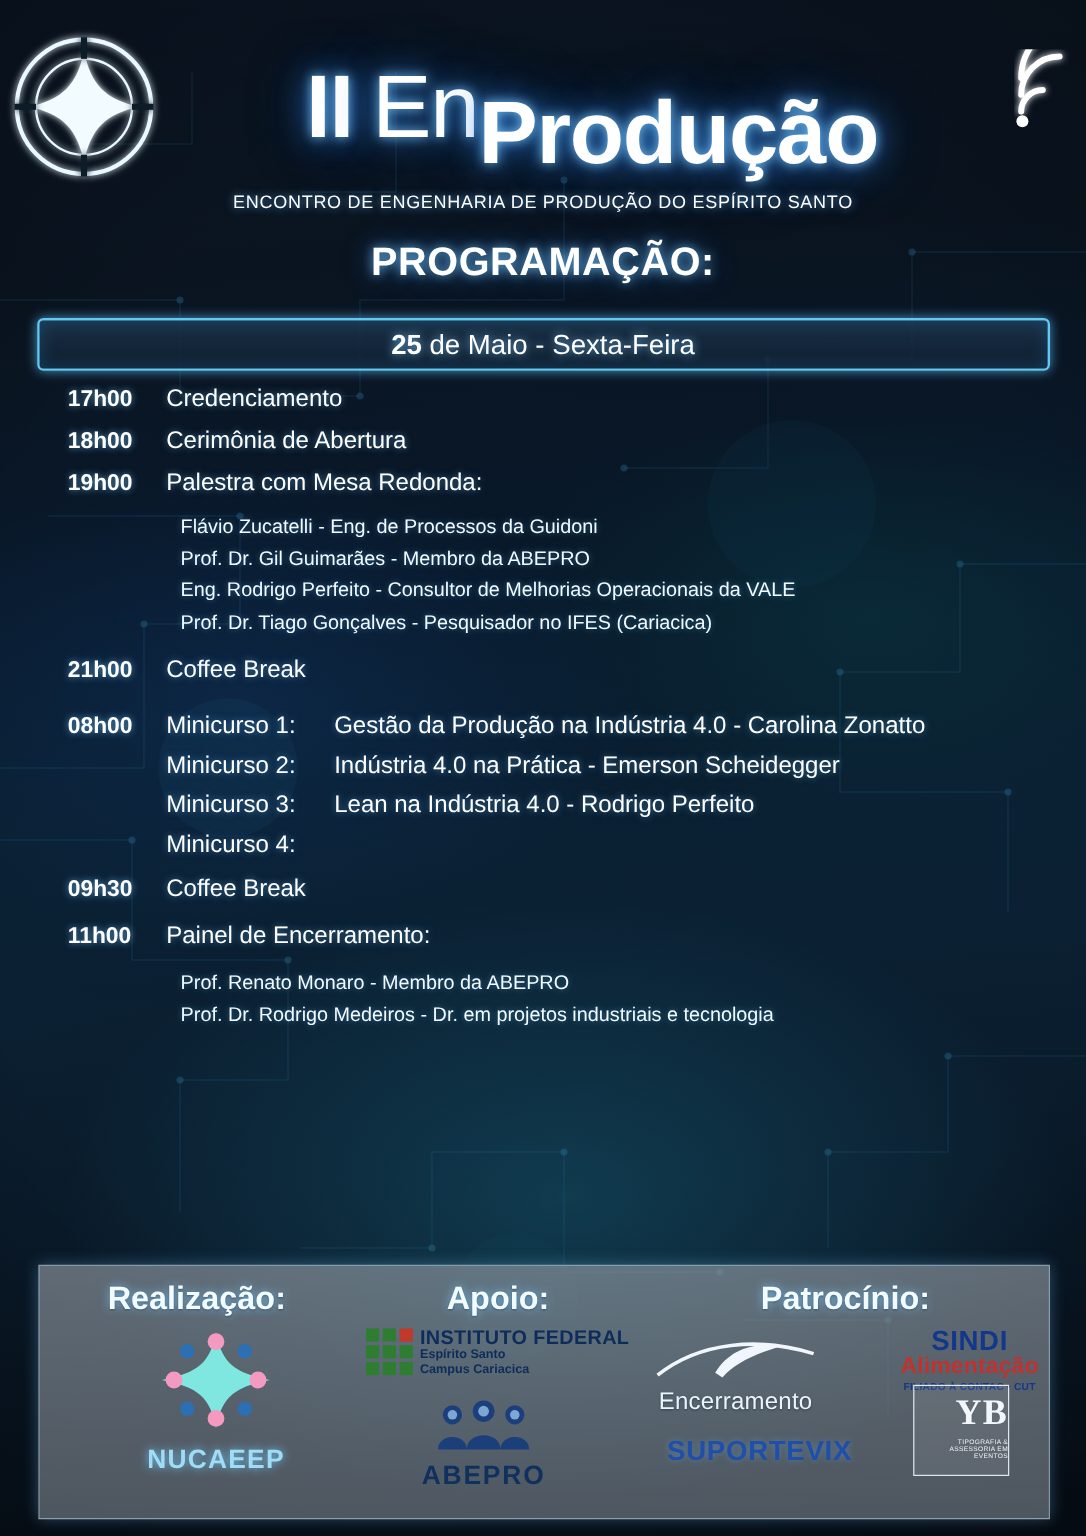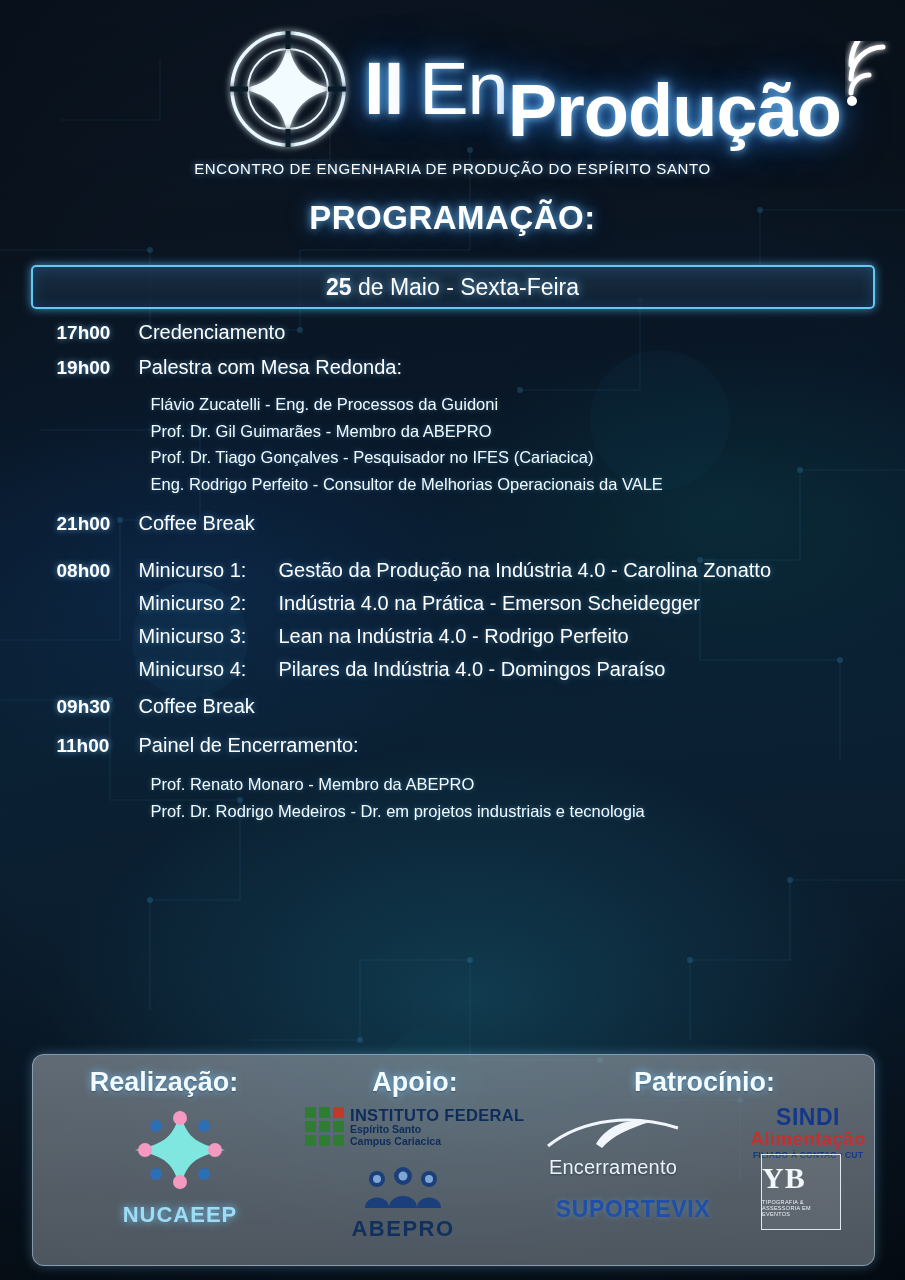--- a/index.html
+++ b/index.html
@@ -43,21 +43,21 @@
   }
 
   
   .header {
     padding-top: 14px;
     text-align: center;
   }
   .logo-row {
     display: flex;
     align-items: center;
-    justify-content: flex-end;
+    justify-content: space-between;
     gap: 6px;
     height: 150px;
   }
   .brand-mark {
     width: 140px;
     height: 140px;
     flex: 0 0 auto;
   }
   .brand-text {
     display: flex;
@@ -184,21 +184,21 @@
   }
 
   
   .footer {
     position: absolute;
     left: 32px;
     bottom: 14px;
     width: 841px;
     height: 210px;
     border: 1px solid rgba(175,205,225,0.55);
-    border-radius: 12px;
+    border-radius: 0;
     background: linear-gradient(180deg, rgba(150,158,166,0.62) 0%, rgba(122,131,140,0.62) 100%);
     box-shadow: 0 0 12px rgba(120,190,240,0.35);
   }
   .footer-heads {
     display: flex;
     padding: 12px 0 0 0;
   }
   .foot-h {
     font-size: 27px;
     font-weight: bold;
@@ -307,21 +307,21 @@
   }
   
   .yb {
     position: absolute;
     left: 728px;
     top: 56px;
     width: 78px;
     height: 74px;
     border: 1px solid #dfe8ef;
     background: rgba(255,255,255,0.08);
-    text-align: left;
+    text-align: right;
   }
   .yb-letters {
     font-family: "Liberation Serif", serif;
     font-size: 30px;
     font-weight: bold;
     color: #f2f7fb;
     line-height: 1.0;
     padding-top: 8px;
     letter-spacing: 1px;
   }
@@ -436,29 +436,33 @@
         </div>
       </div>
     </div>
 
     <div class="schedule">
       <div class="sched-row">
         <div class="sched-time">17h00</div>
         <div class="sched-label">Credenciamento</div>
       </div>
       <div class="sched-row">
+        <div class="sched-time">18h00</div>
+        <div class="sched-label">Cerimônia de Abertura</div>
+      </div>
+      <div class="sched-row">
         <div class="sched-time">19h00</div>
         <div class="sched-label">Palestra com Mesa Redonda:</div>
       </div>
 
       <div class="speakers">
         <div class="speaker-line">Flávio Zucatelli - Eng. de Processos da Guidoni</div>
         <div class="speaker-line">Prof. Dr. Gil Guimarães - Membro da ABEPRO</div>
+        <div class="speaker-line">Eng. Rodrigo Perfeito - Consultor de Melhorias Operacionais da VALE</div>
         <div class="speaker-line">Prof. Dr. Tiago Gonçalves - Pesquisador no IFES (Cariacica)</div>
-        <div class="speaker-line">Eng. Rodrigo Perfeito - Consultor de Melhorias Operacionais da VALE</div>
       </div>
 
       <div class="sched-row">
         <div class="sched-time">21h00</div>
         <div class="sched-label">Coffee Break</div>
       </div>
     </div>
 
 
     <div class="schedule">
@@ -473,21 +477,20 @@
         <div class="mini-desc">Indústria 4.0 na Prática - Emerson Scheidegger</div>
       </div>
       <div class="mini-row">
         <div class="mini-time"></div>
         <div class="mini-name">Minicurso 3:</div>
         <div class="mini-desc">Lean na Indústria 4.0 - Rodrigo Perfeito</div>
       </div>
       <div class="mini-row">
         <div class="mini-time"></div>
         <div class="mini-name">Minicurso 4:</div>
-        <div class="mini-desc">Pilares da Indústria 4.0 - Domingos Paraíso</div>
       </div>
 
       <div class="sched-row" style="margin-top:14px;">
         <div class="sched-time">09h30</div>
         <div class="sched-label">Coffee Break</div>
       </div>
       <div class="sched-row" style="margin-top:16px;">
         <div class="sched-time">11h00</div>
         <div class="sched-label">Painel de Encerramento:</div>
       </div>

